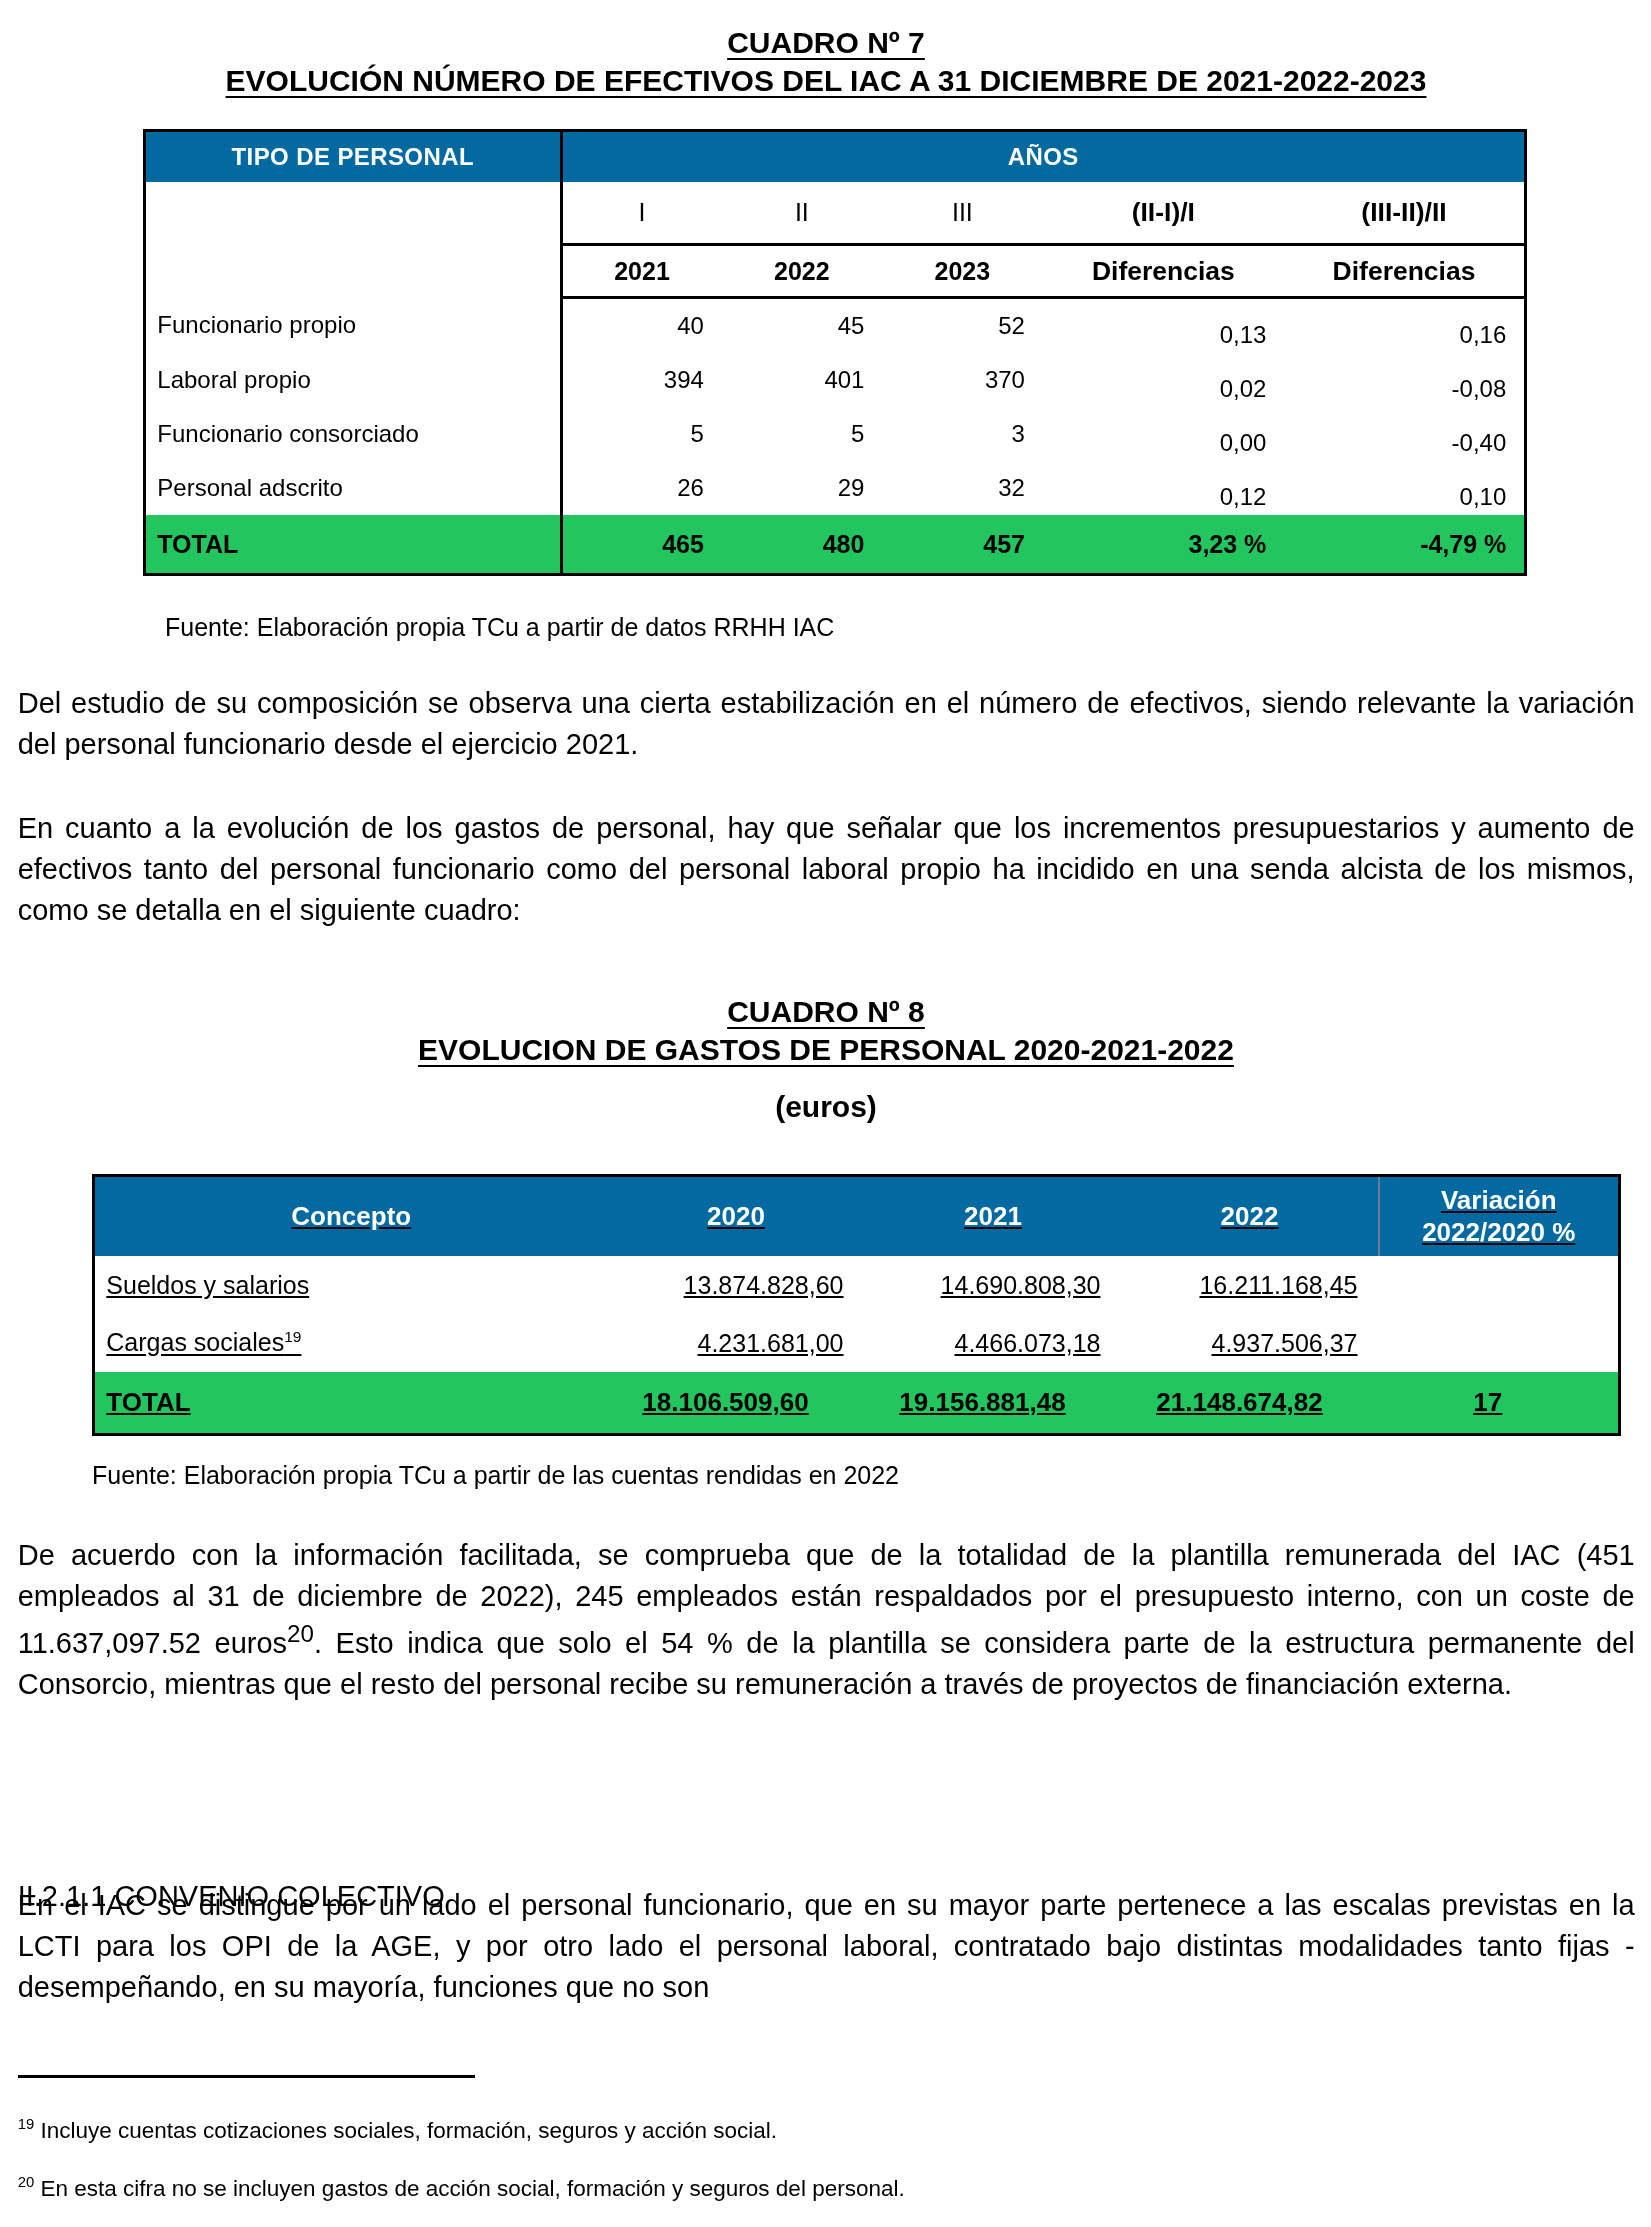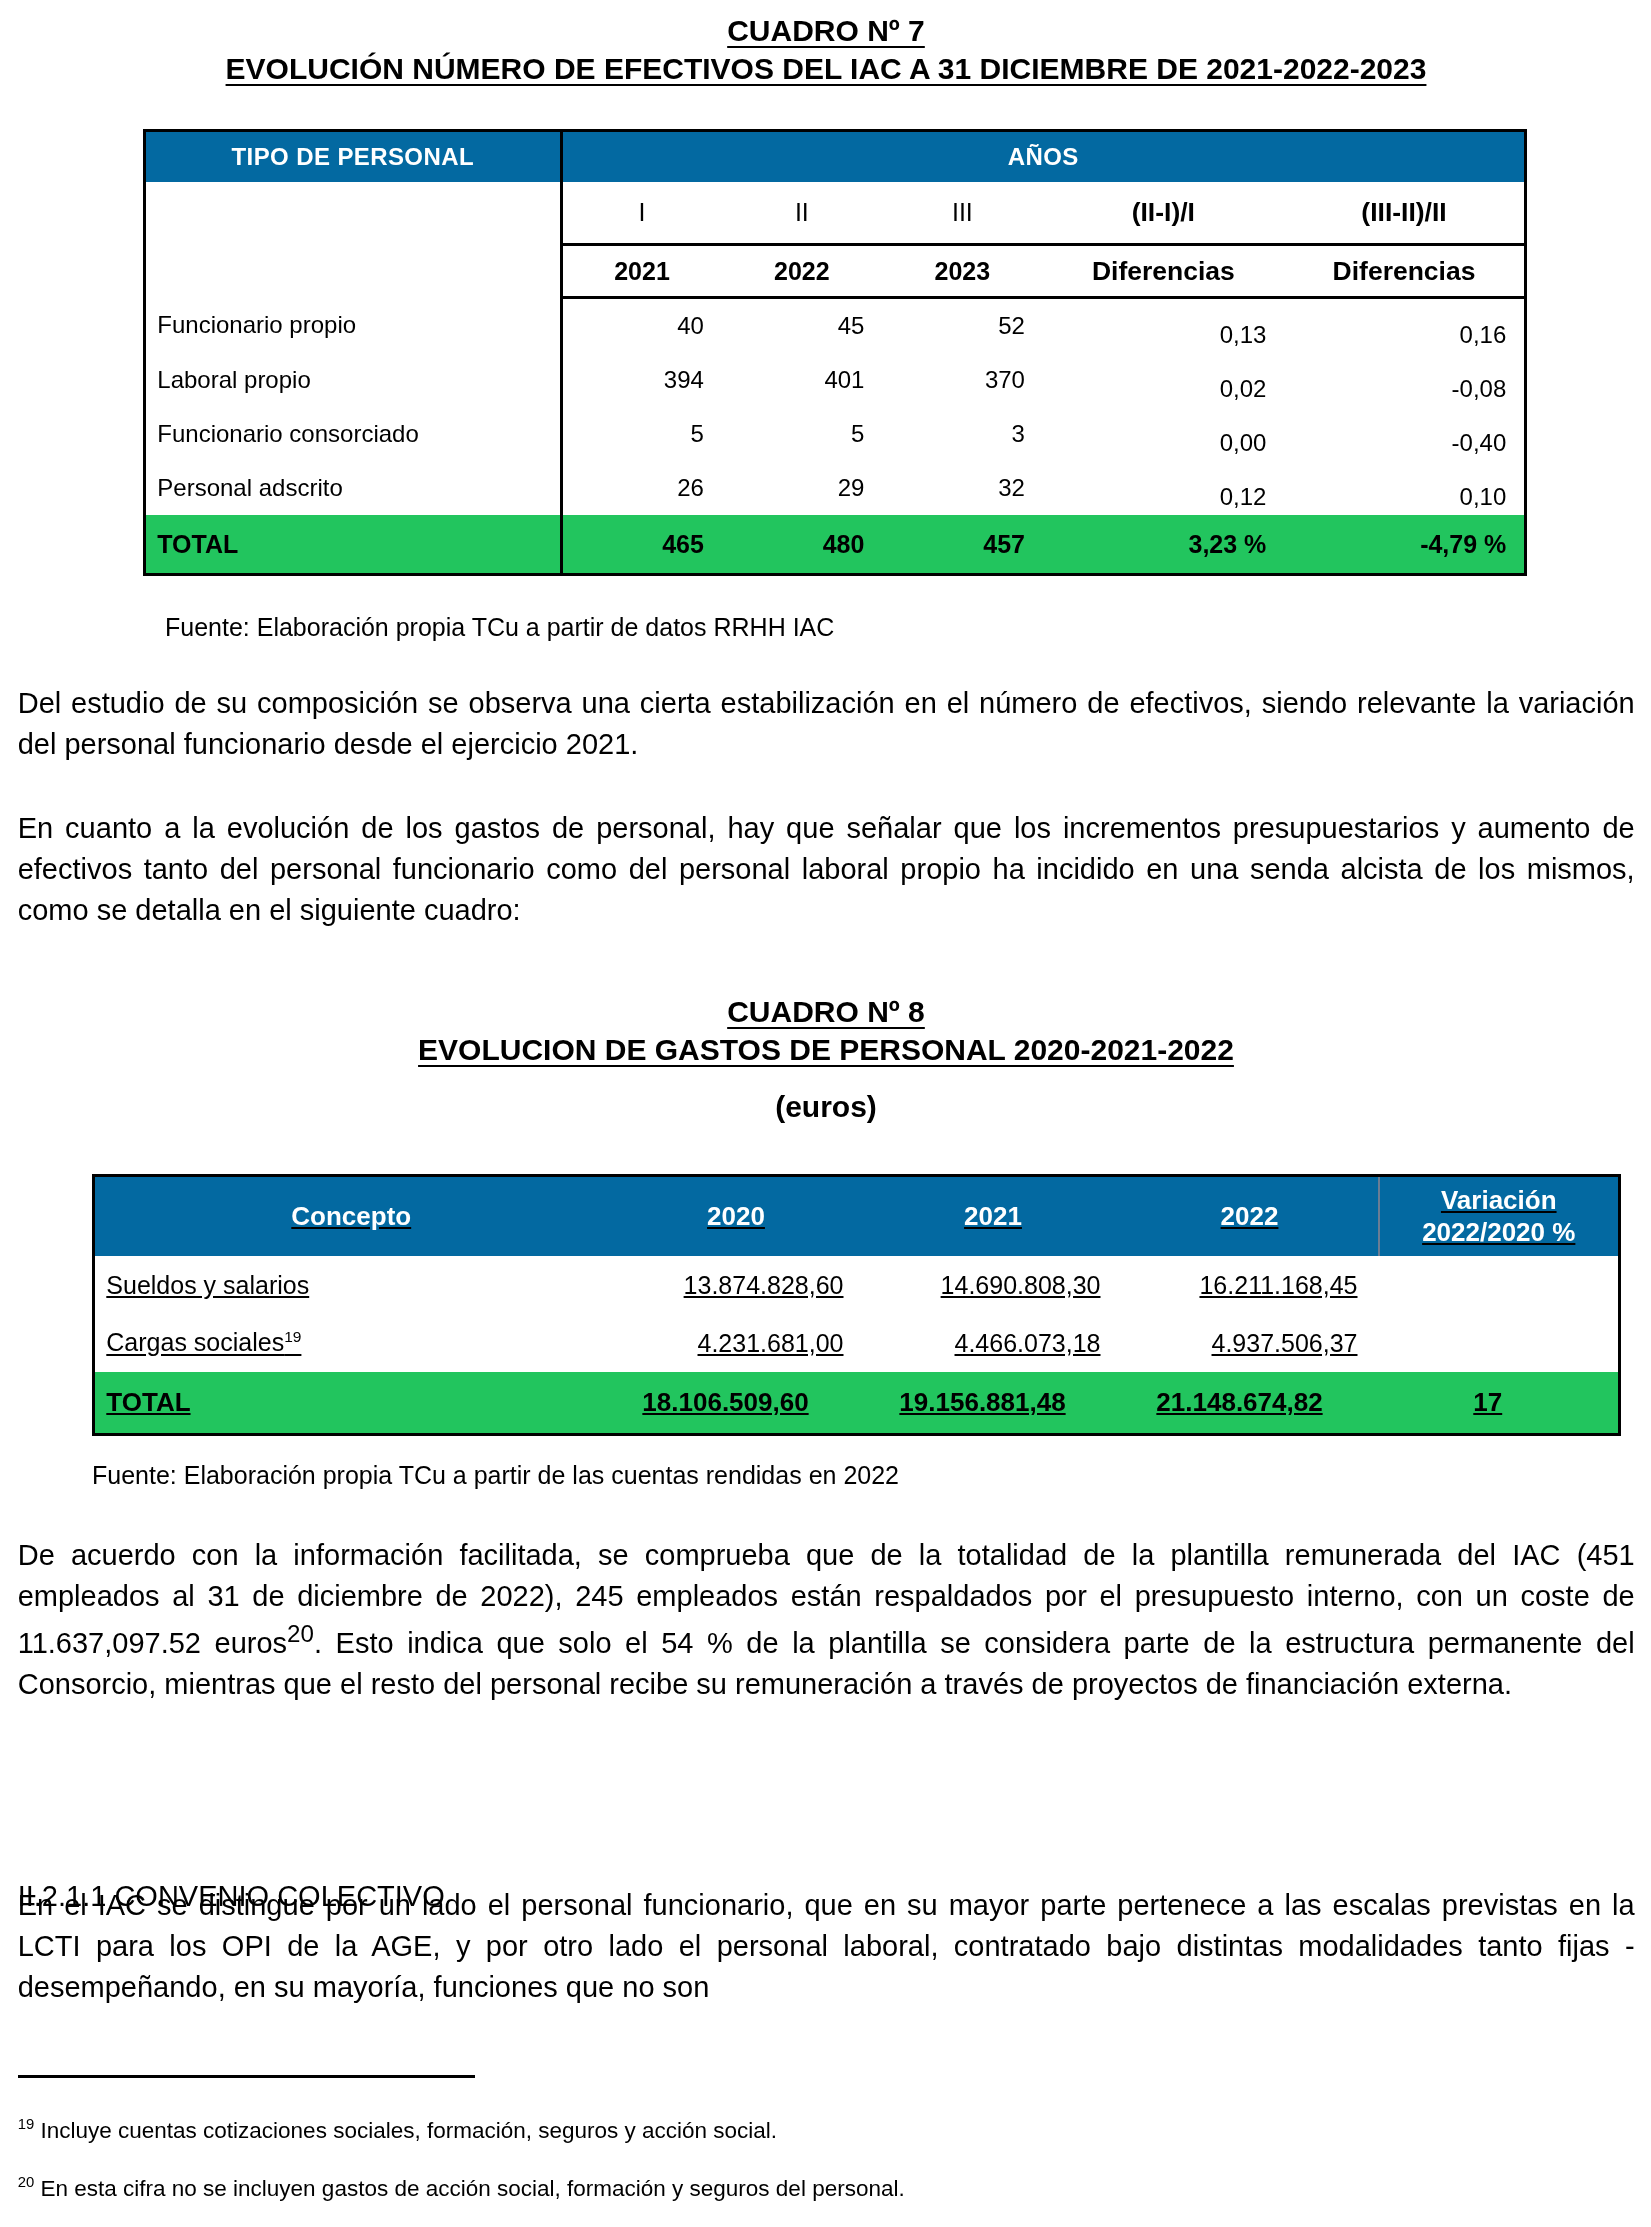--- a/index.html
+++ b/index.html
@@ -194,21 +194,21 @@
     line-height: 1.45;
     margin: 0;
   }
   .footnote sup { font-size: 0.66em; vertical-align: super; }
 </style>
 </head>
 <body>
 
 <div class="page">
 
-  <div class="abs cuadro-title-block" style="left:0; top:12px; width:1652px;">
+  <div class="abs cuadro-title-block" style="left:0; top:24px; width:1652px;">
     <div><span class="line">CUADRO Nº 7</span></div>
     <div><span class="line">EVOLUCIÓN NÚMERO DE EFECTIVOS DEL IAC A 31 DICIEMBRE DE 2021-2022-2023</span></div>
   </div>
 
   <div class="t1-wrap">
     <table class="t1">
       <colgroup>
         <col class="c-tipo">
           <col class="c-y">
           <col class="c-y">

